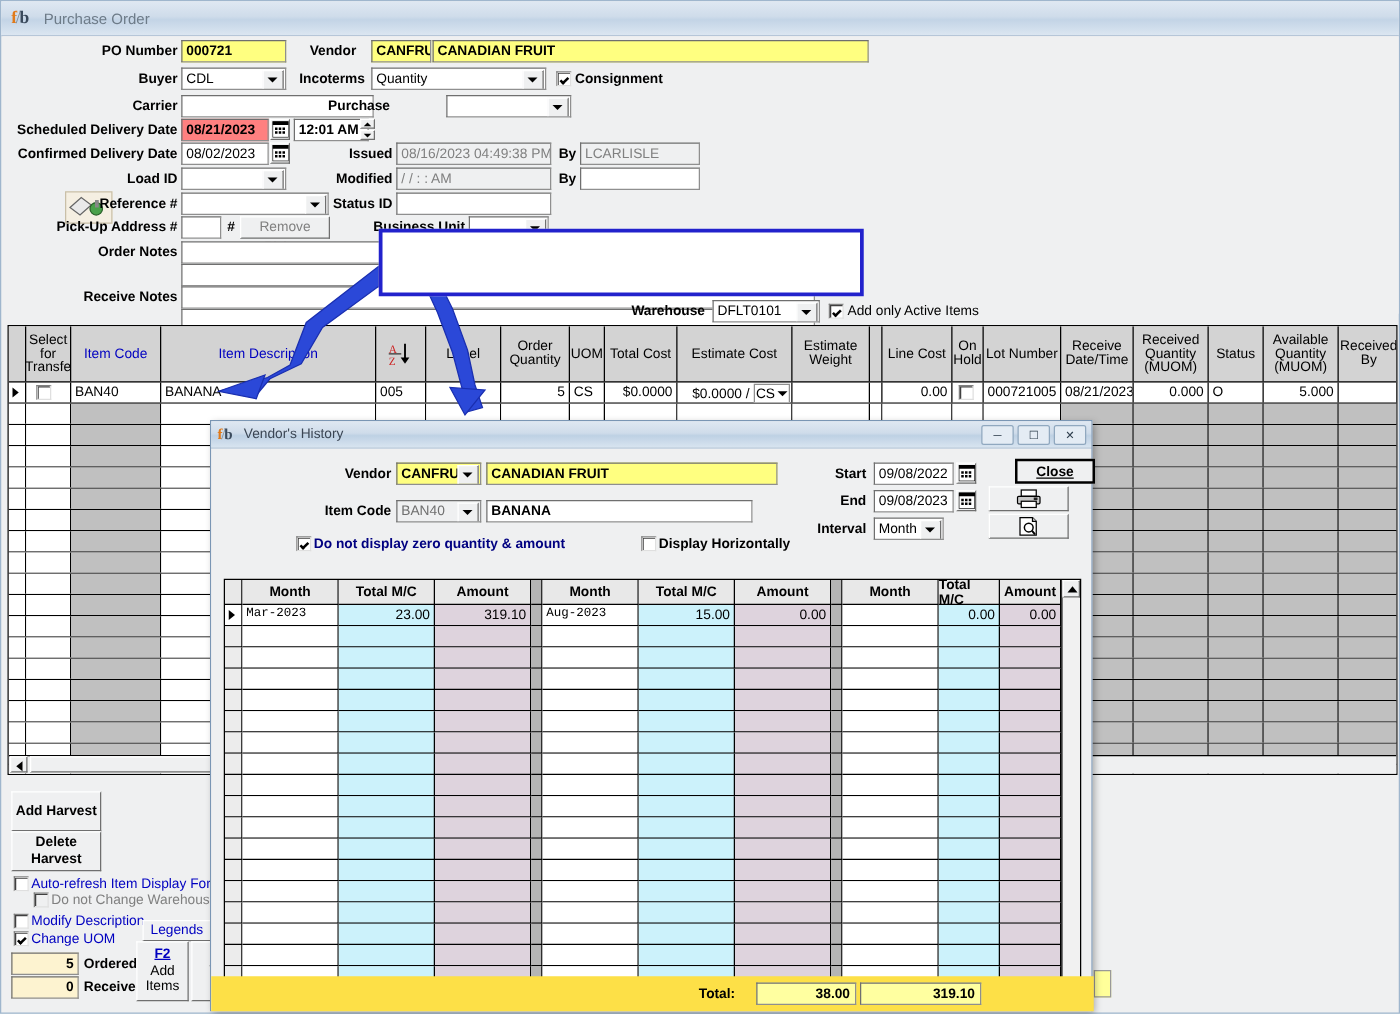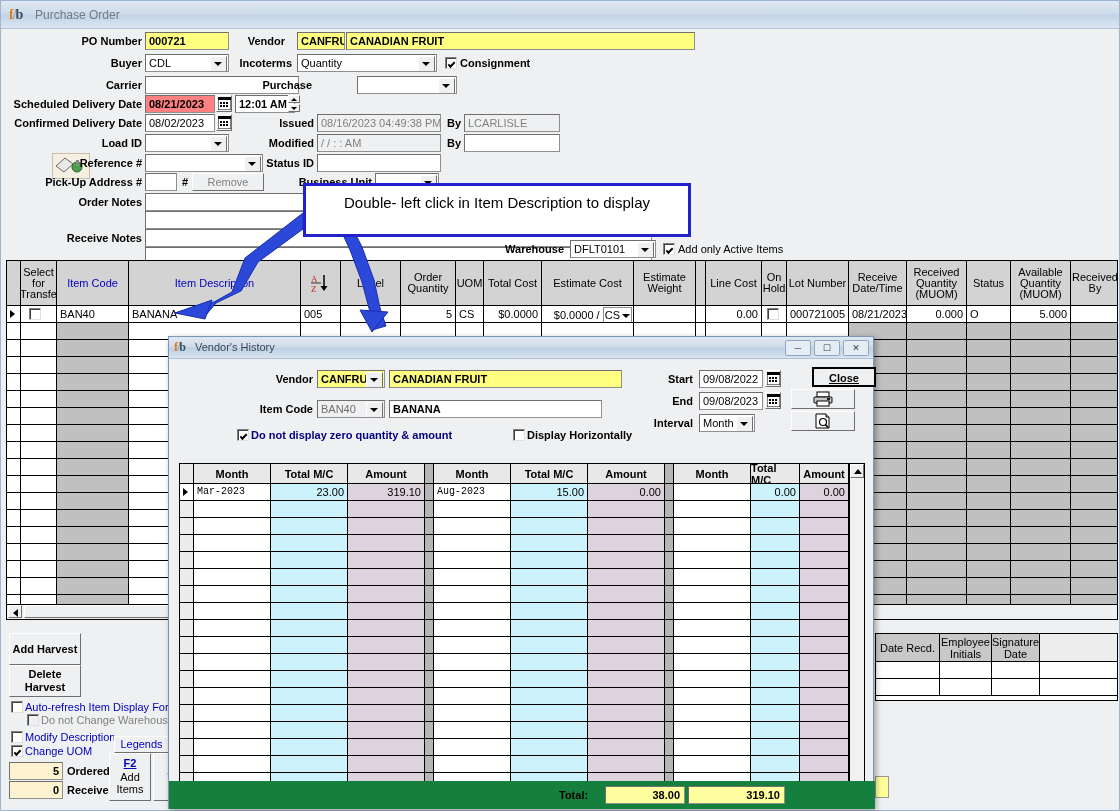--- a/index.html
+++ b/index.html
@@ -167,21 +167,21 @@
     font-size:11px;padding:1px 3px;overflow:hidden;white-space:nowrap;line-height:14px;}
   .vh-c.mono{font-family:"Liberation Mono", monospace;font-size:10px;}
   .vh-c.r{text-align:right;}
   .vh-c.cyan{background:#ccf2fb;}
   .vh-c.mauve{background:#ded3dd;}
   .vh-c.white{background:#fff;}
   #vh-vsb{position:absolute;right:0;top:0;width:15px;height:336px;background:#f1f1f1;
     border-left:1px solid #000;box-sizing:border-box;}
   .sbbtn{position:absolute;left:0;width:14px;height:14px;box-sizing:border-box;
     background:#eff0f1;border:1px solid #fff;border-right-color:#6f6f6f;border-bottom-color:#6f6f6f;}
-  #vh-total{position:absolute;left:0;bottom:0;width:706px;height:28px;background:#15803d;}
+  #vh-total{position:absolute;left:0;bottom:0;width:706px;height:28px;background:#fde047;}
   .totalbox{position:absolute;box-sizing:border-box;height:18px;background:#ffffa0;
     border:1px solid #8f8f8f;border-top-color:#6f6f6f;border-left-color:#6f6f6f;
     font-size:11px;font-weight:bold;text-align:right;padding:1px 4px;line-height:15px;}
   .rowmark{position:absolute;left:3px;top:4px;width:0;height:0;
     border-top:4px solid transparent;border-bottom:4px solid transparent;border-left:5px solid #000;}
 </style>
 </head>
 <body>
 
 <div id="po-window">
@@ -829,52 +829,33 @@
   <div class="btn" style="left:108px;top:752px;width:42px;height:48px;">
     <div style="color:#0000c0;font-weight:bold;text-decoration:underline;padding-top:3px;">F2</div>
     <div style="line-height:12px;padding-top:2px;">Add Items</div>
   </div>
   <div class="btn" style="left:152px;top:752px;width:42px;height:48px;">
     <div style="color:#0000c0;font-weight:bold;text-decoration:underline;padding-top:3px;">S</div>
     <div style="line-height:12px;padding-top:2px;">Ve</div>
     <div style="line-height:12px;">It</div>
   </div>
 
-  <div class="smallgrid" style="left:874px;top:632px;width:243px;height:68px;">
-    <div class="sgh" style="left:0;width:64px;">Date Recd.</div>
-    <div class="sgh" style="left:64px;width:52px;flex-direction:column;">
-        <span style="white-space:normal;">Employee Initials</span>
-      </div>
-    <div class="sgh" style="left:116px;width:48px;flex-direction:column;">
-        <span style="white-space:normal;">Signature Date</span>
-      </div>
-    <div class="sgh" style="left:164px;width:77px;border-right:none;background:#ededed;"></div>
-    <div class="sgc" style="left:0;top:28px;width:64px;height:17px;"></div>
-    <div class="sgc" style="left:64px;top:28px;width:52px;height:17px;"></div>
-    <div class="sgc" style="left:116px;top:28px;width:48px;height:17px;"></div>
-    <div class="sgc" style="left:164px;top:28px;width:77px;height:17px;border-right:none;"></div>
-    <div class="sgc" style="left:0;top:45px;width:64px;height:17px;"></div>
-    <div class="sgc" style="left:64px;top:45px;width:52px;height:17px;"></div>
-    <div class="sgc" style="left:116px;top:45px;width:48px;height:17px;"></div>
-    <div class="sgc" style="left:164px;top:45px;width:77px;height:17px;border-right:none;"></div>
-  </div>
   <div style="position:absolute;left:874px;top:775px;width:14px;height:22px;background:#ffff9a;border:1px solid #999;box-sizing:border-box;"></div>
 </div>
 
 <svg class="arrow-svg" width="1120" height="811">
   <g fill="#2b48d8" stroke="#1a2fb0" stroke-width="1">
     <path d="M303 213 L245 258 L232 292 L214 302 L175 313 L206 315 L216 303 L241 291 L258 262 L303 229 Z"></path>
     <polygon points="175,313 212,300 205,319"></polygon>
     <path d="M344 237 L350 250 L362 282 L370 312 L372 330 L386 326 L380 308 L374 280 L362 247 L356 235 Z"></path>
     <polygon points="372,332 360,310 388,312"></polygon>
   </g>
 </svg>
 
 <div id="callout">
-  <div>Double- left click in Item Description to display</div>
 </div>
 
 <div id="vh">
   <div id="vh-title">
     <span class="fb-logo"><span class="f">f</span><span class="sl">/</span><span class="b">b</span></span>
     <span id="vh-titletext">Vendor's History</span>
     <span class="wbtn" style="right:62px;">─</span>
     <span class="wbtn" style="right:33px;">☐</span>
     <span class="wbtn" style="right:4px;">✕</span>
   </div>

